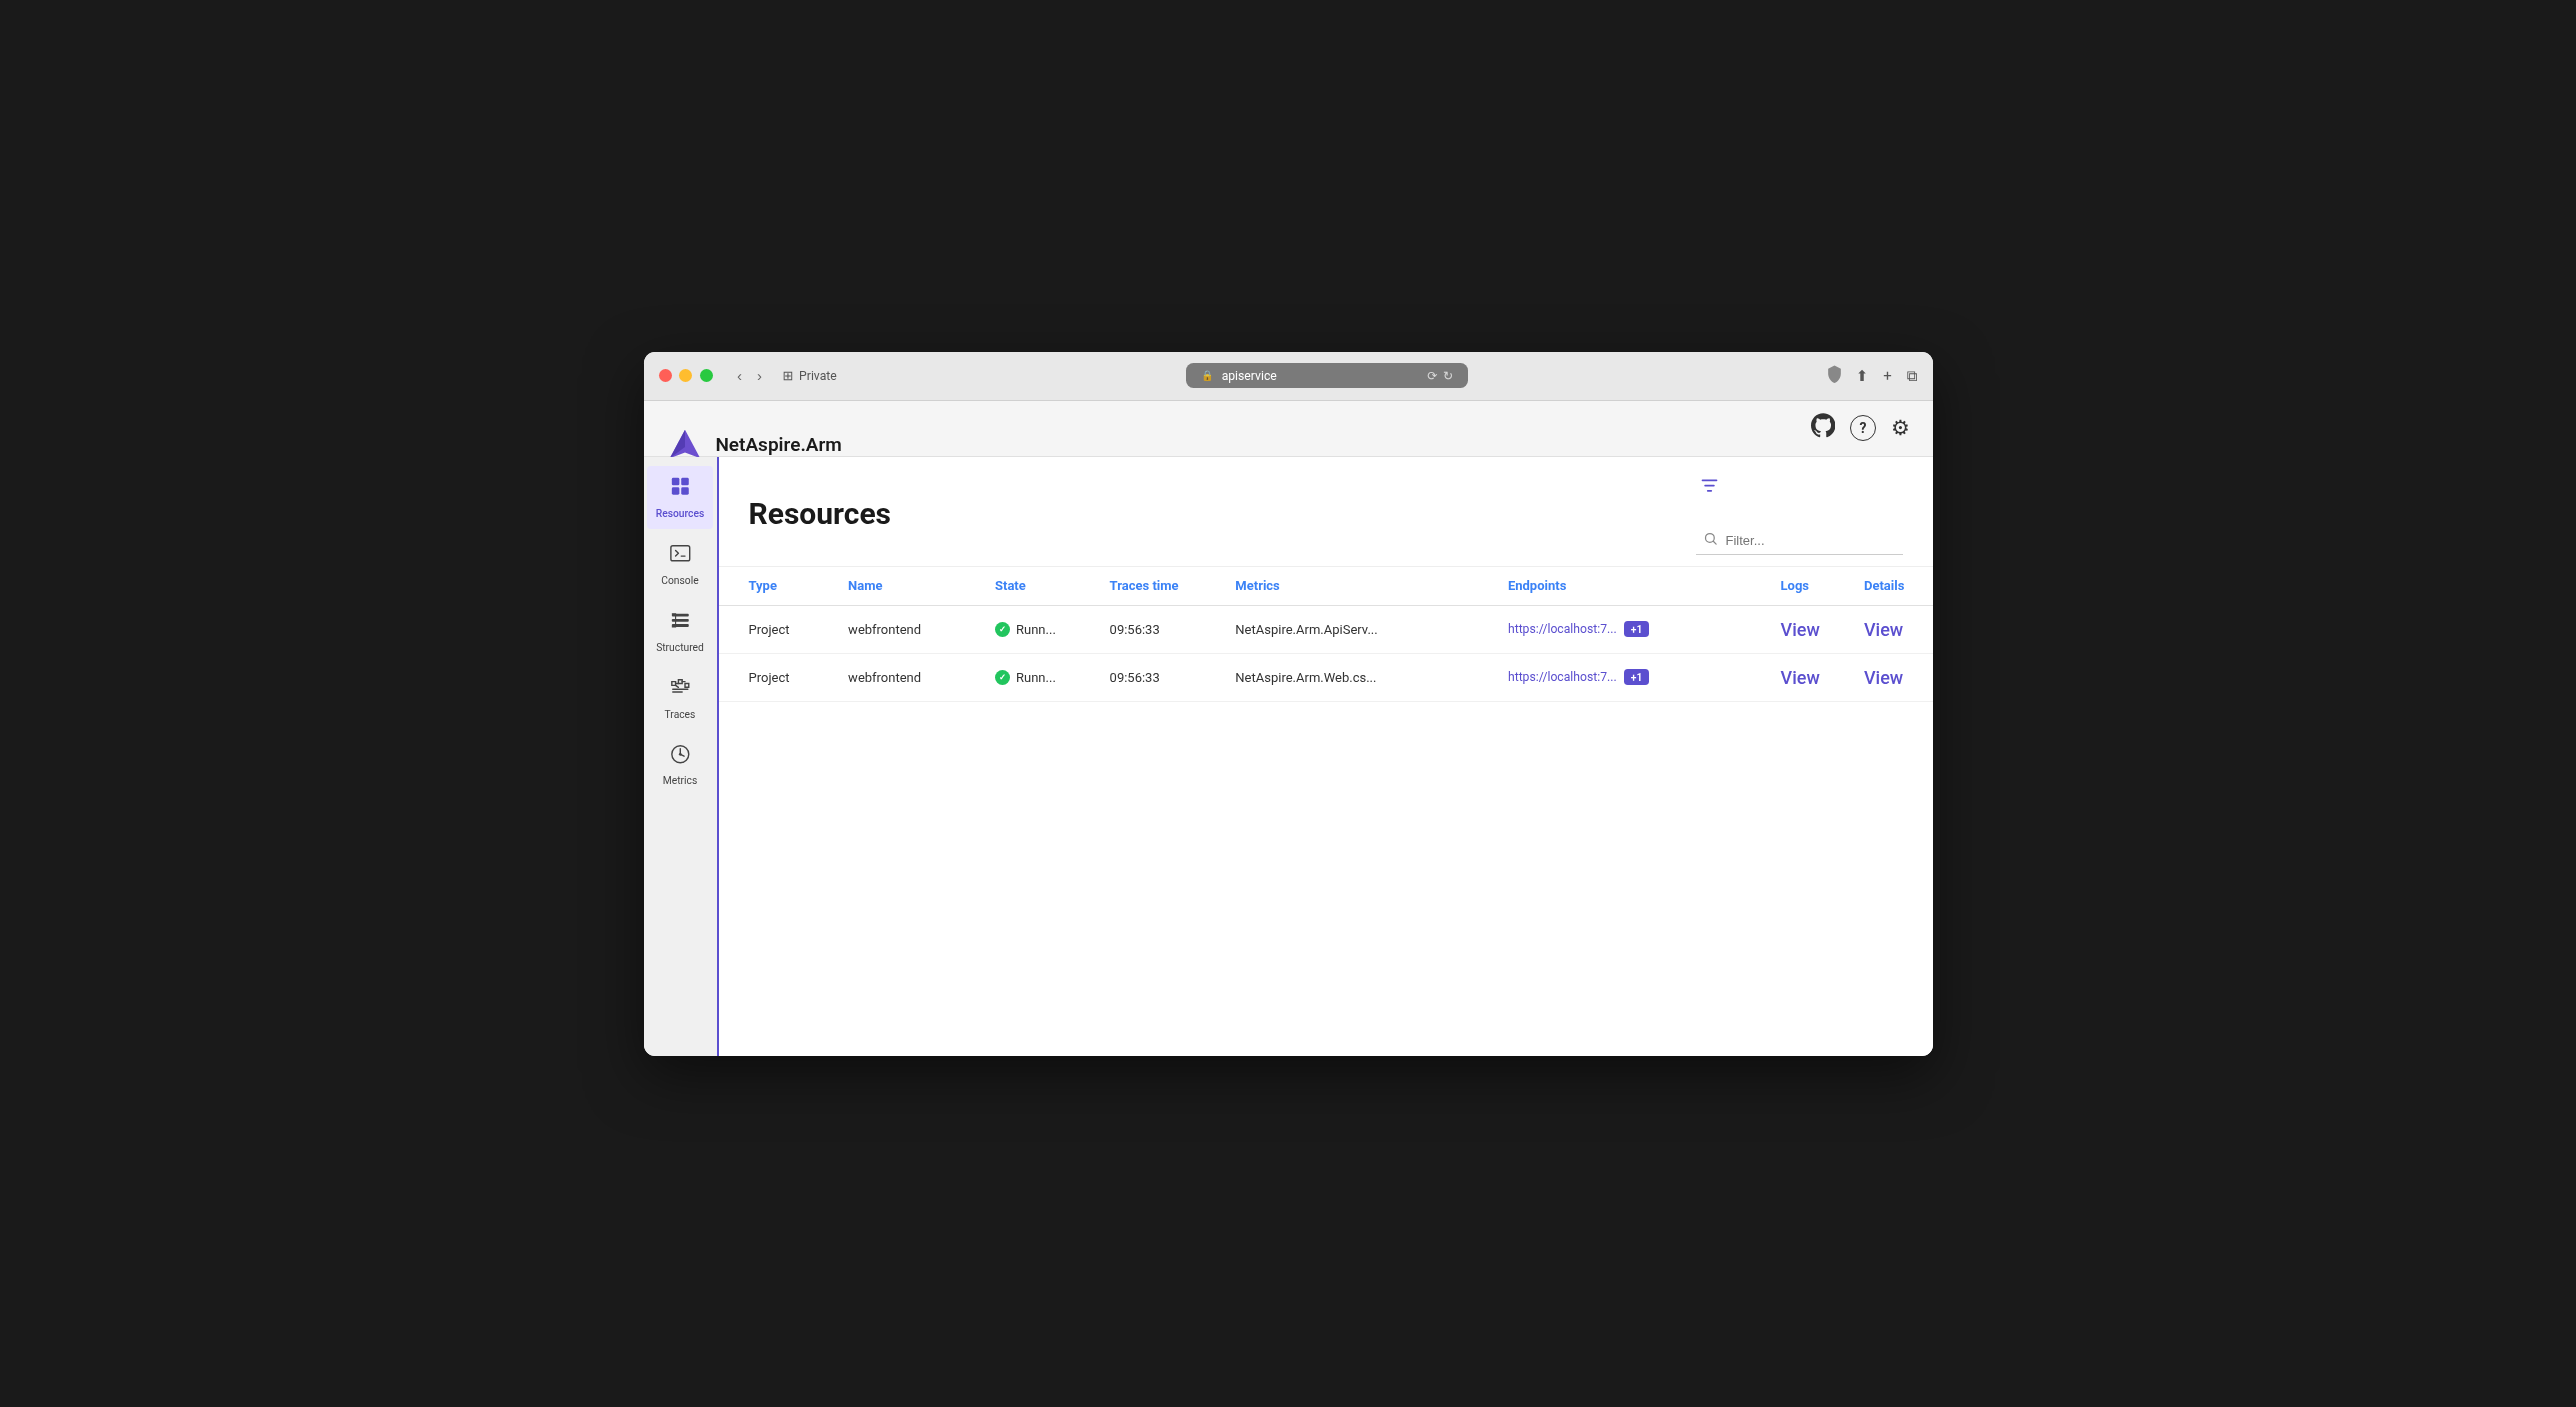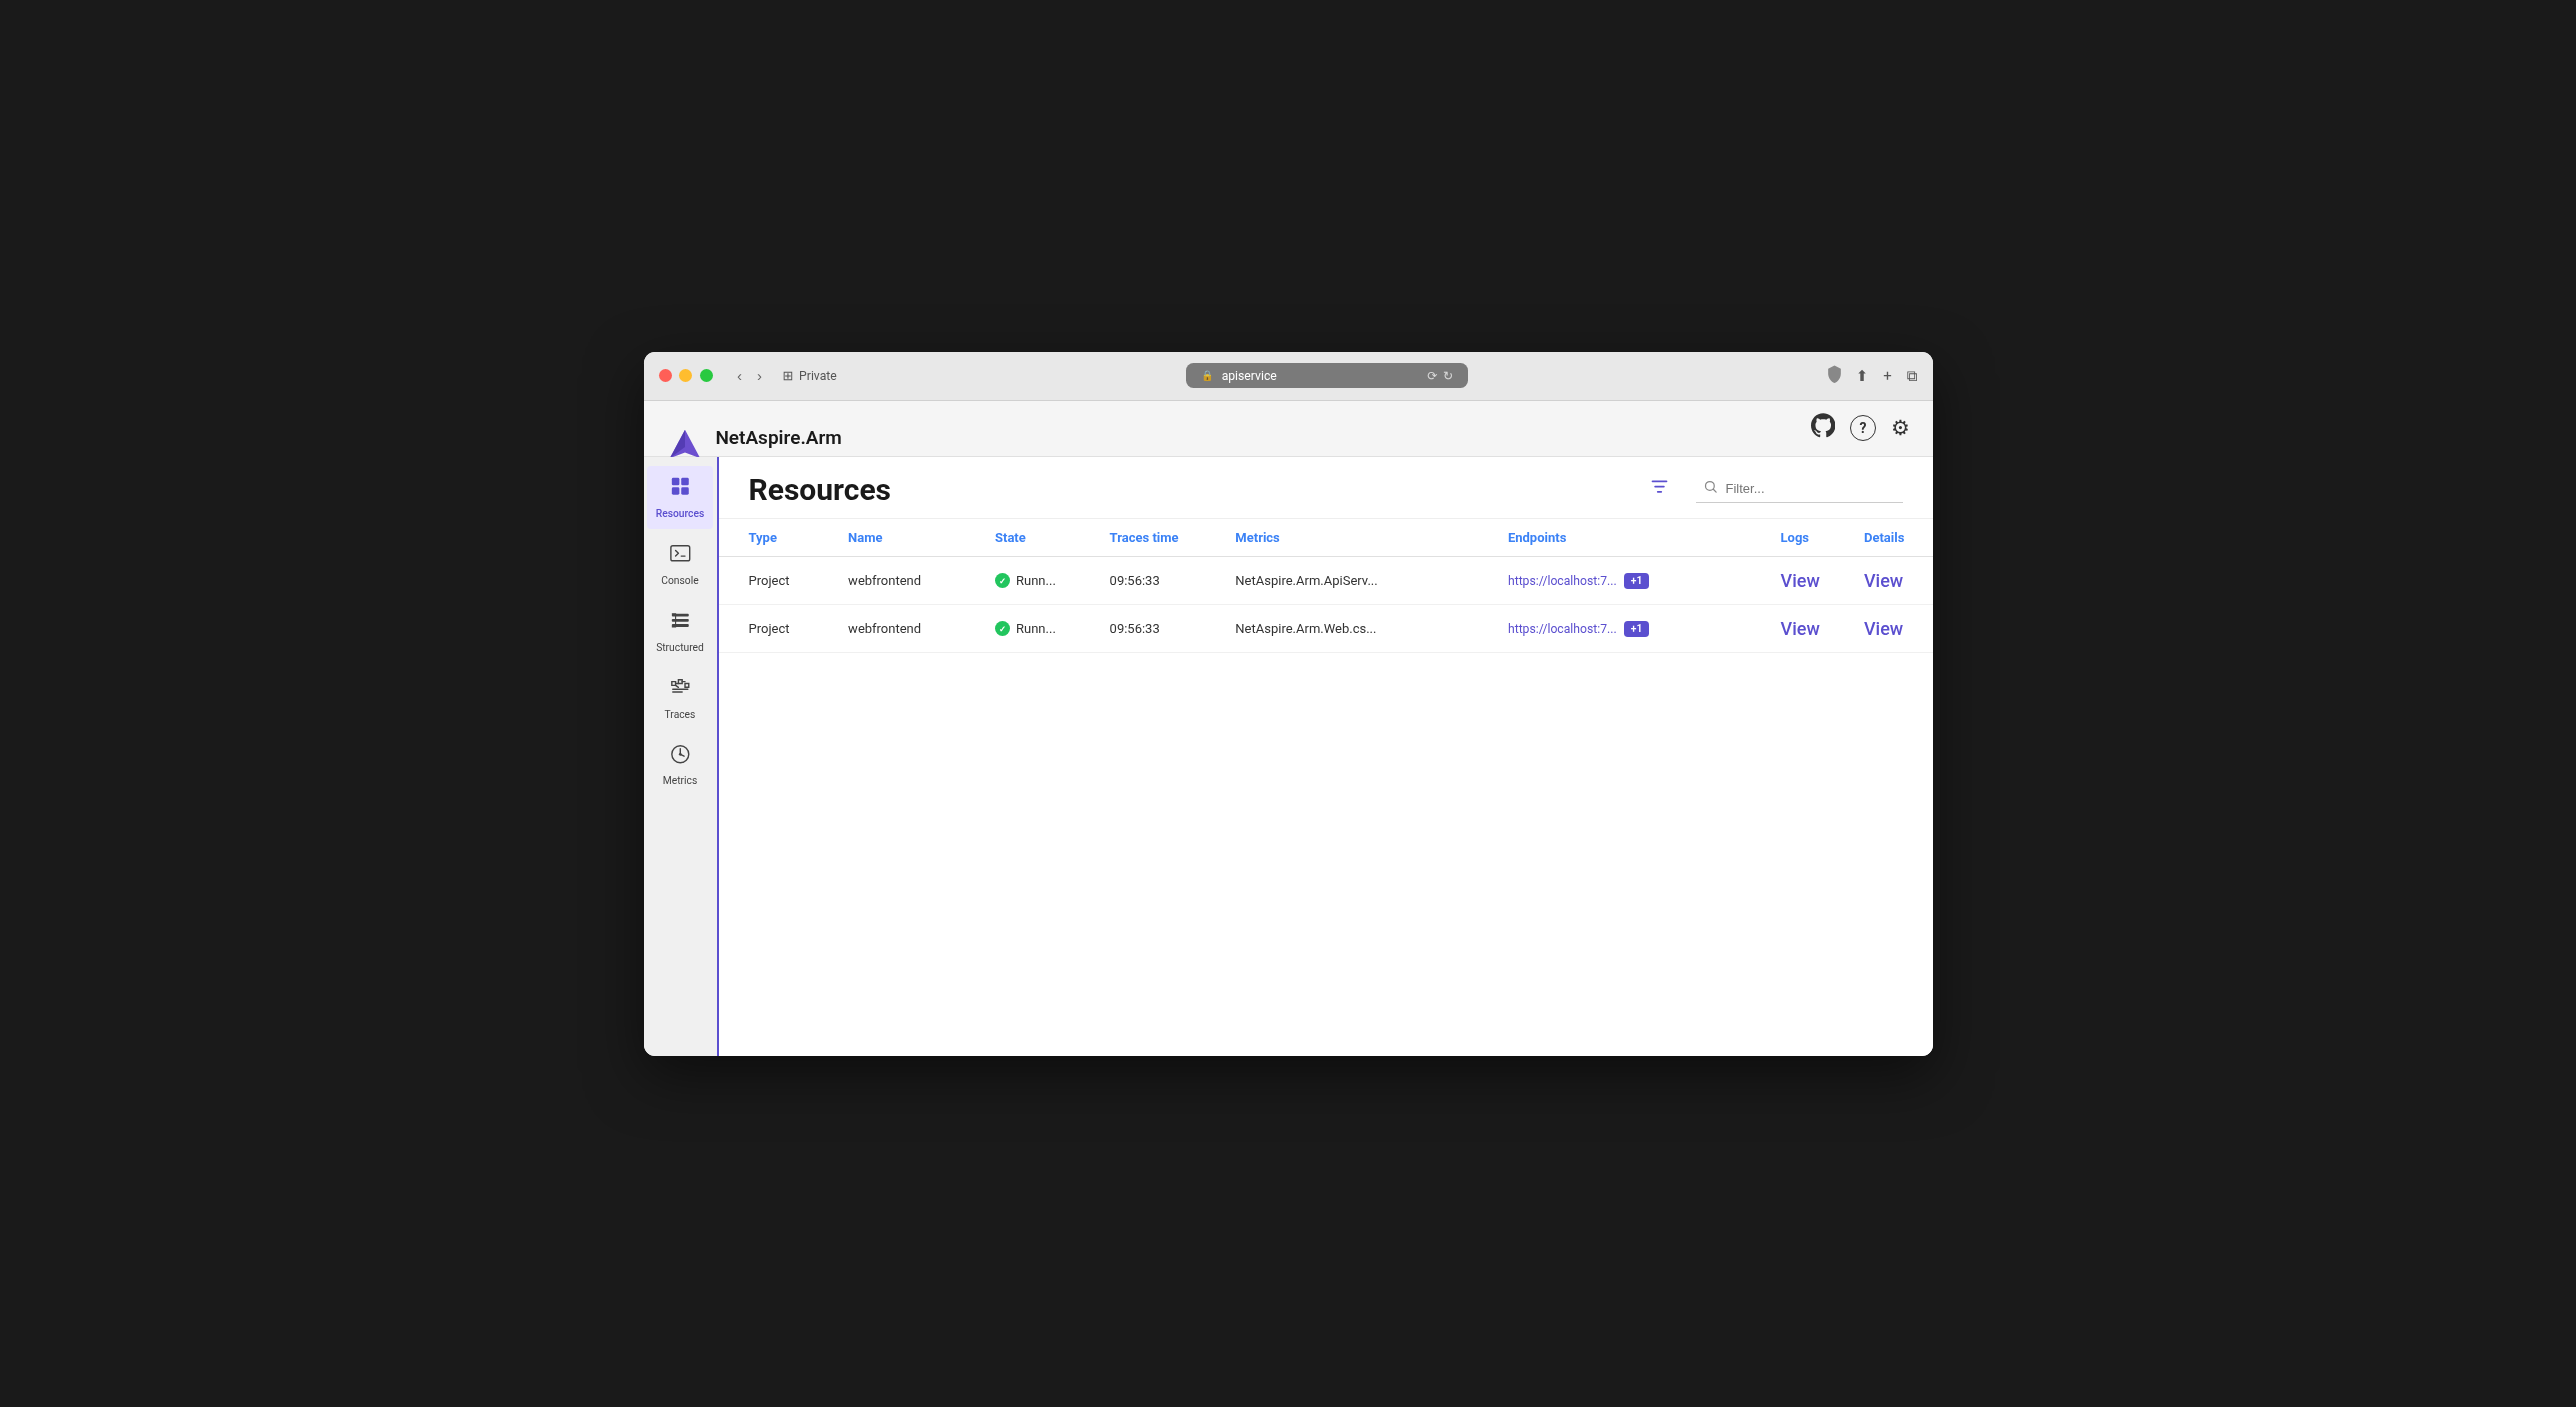--- a/index.html
+++ b/index.html
@@ -119,21 +119,21 @@
       background: #f5f5f5;
       border-bottom: 0.9px solid #e0e0e0;
       height: 56px;
       display: flex;
       align-items: center;
       padding: 0 22.6px;
       flex-shrink: 0;
     }
     .app-logo {
       display: flex;
-      align-items: flex-start;
+      align-items: center;
       gap: 11.3px;
       margin-top: 33px;
     }
     .logo-icon {
       width: 38px;
       height: 38px;
     }
     .app-title {
       font-size: 19px;
       font-weight: 600;
@@ -216,22 +216,23 @@
       flex-shrink: 0;
     }
     .page-title {
       font-size: 30px;
       font-weight: 700;
       color: #1a1a1a;
     }
     .page-actions {
       margin-left: auto;
       display: flex;
-      align-items: center;
+      align-items: flex-start;
       gap: 22px;
+      flex-direction: column;
     }
     .filter-icon-btn {
       background: none;
       border: none;
       cursor: pointer;
       color: #5b4fcf;
       font-size: 19px;
       padding: 3.8px;
     }
     .search-box {

